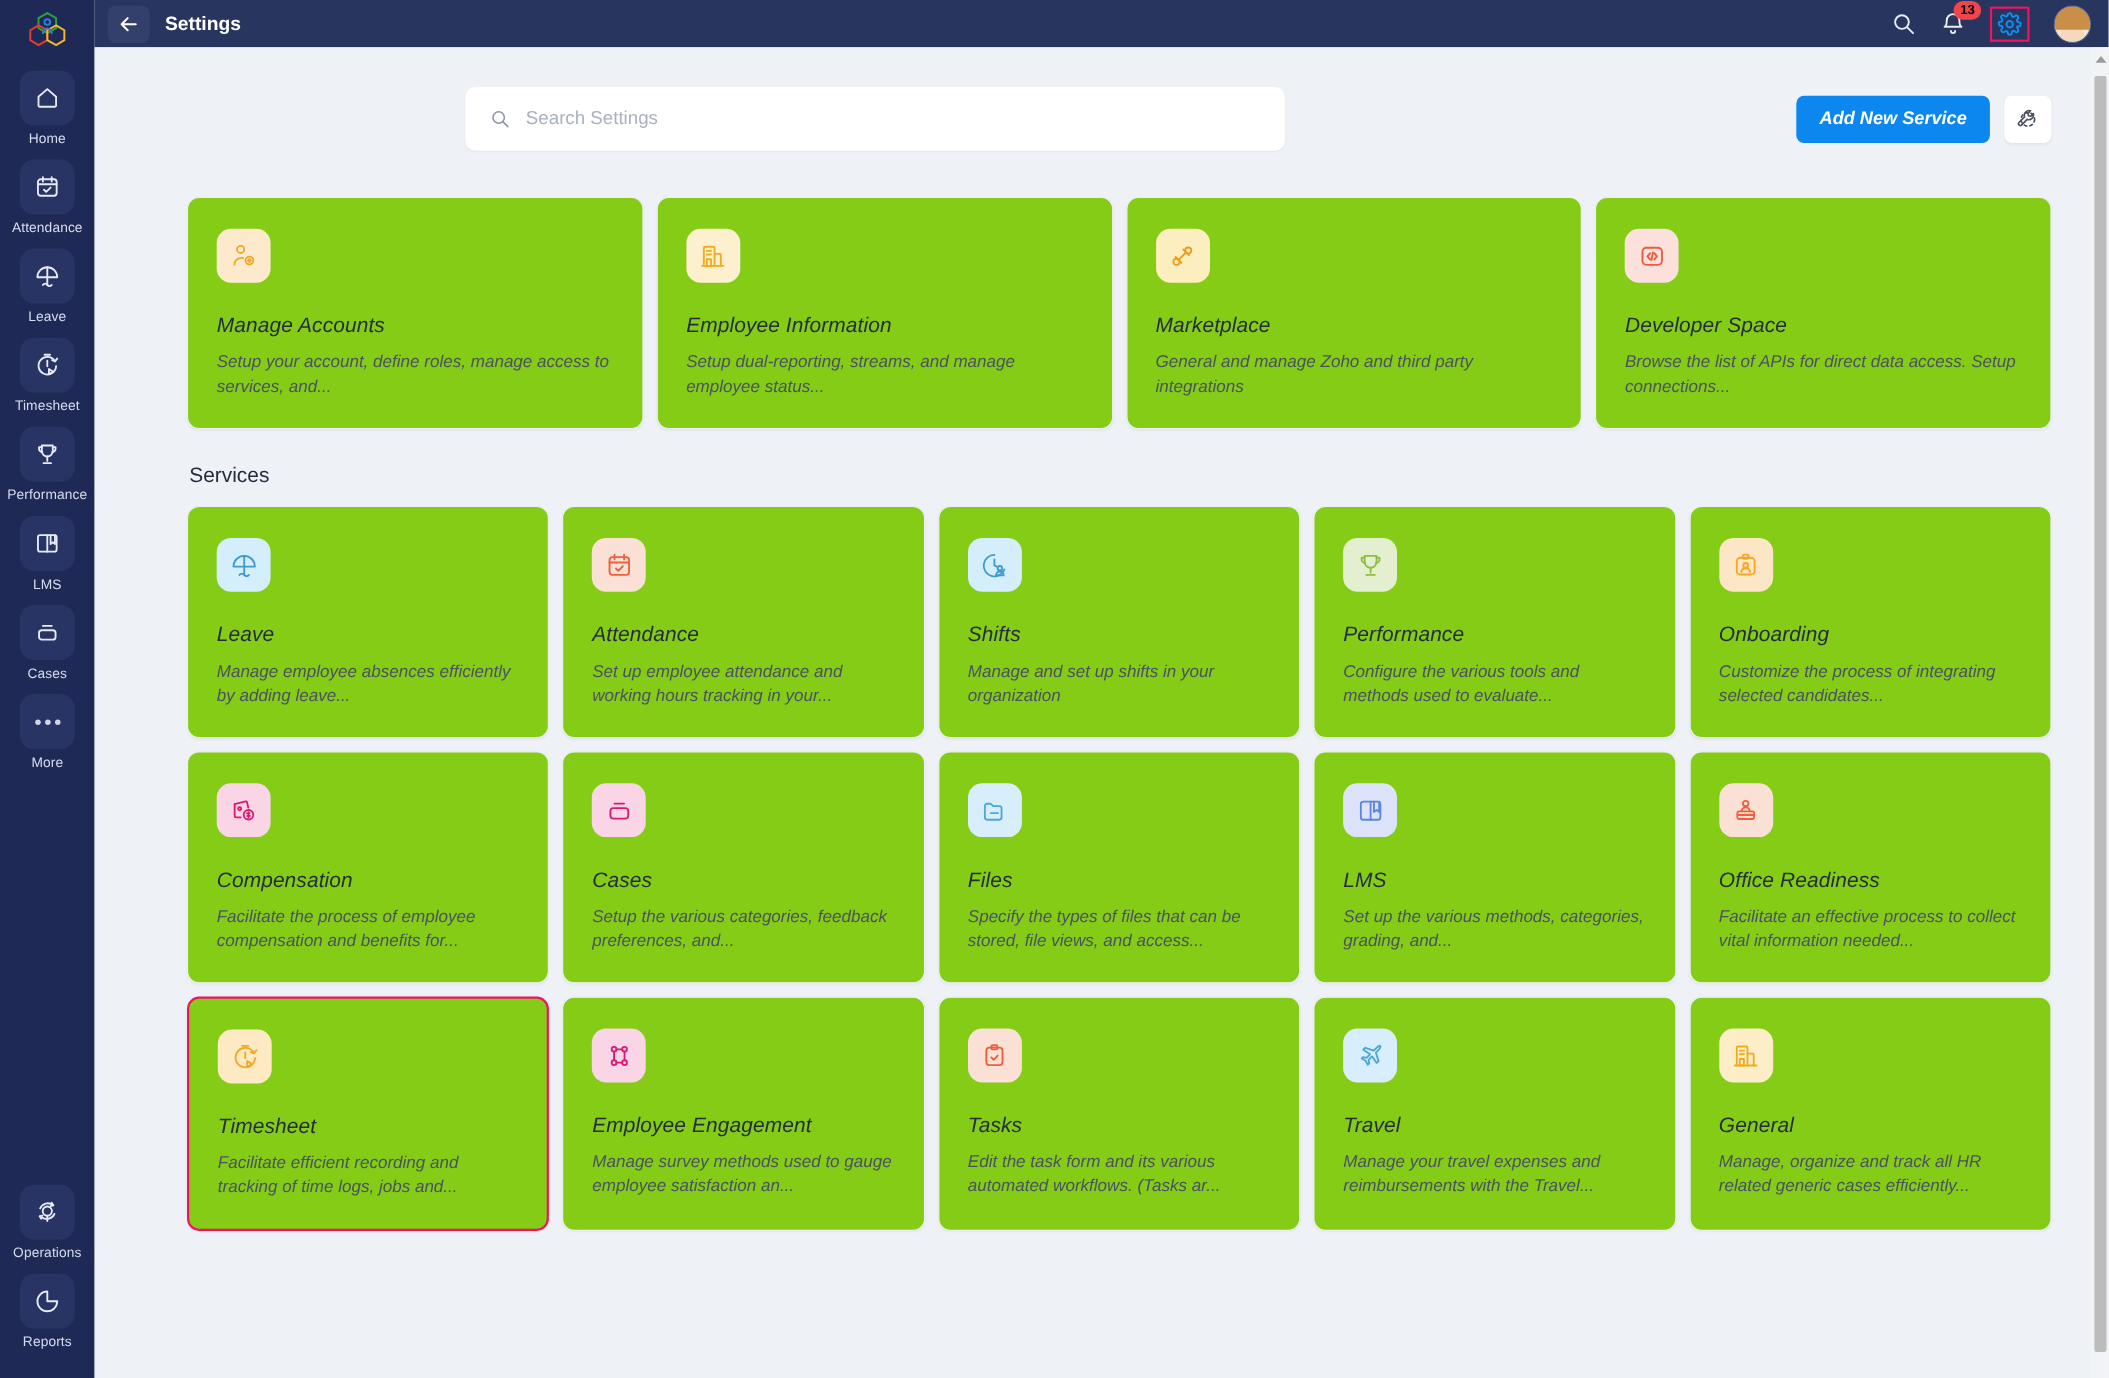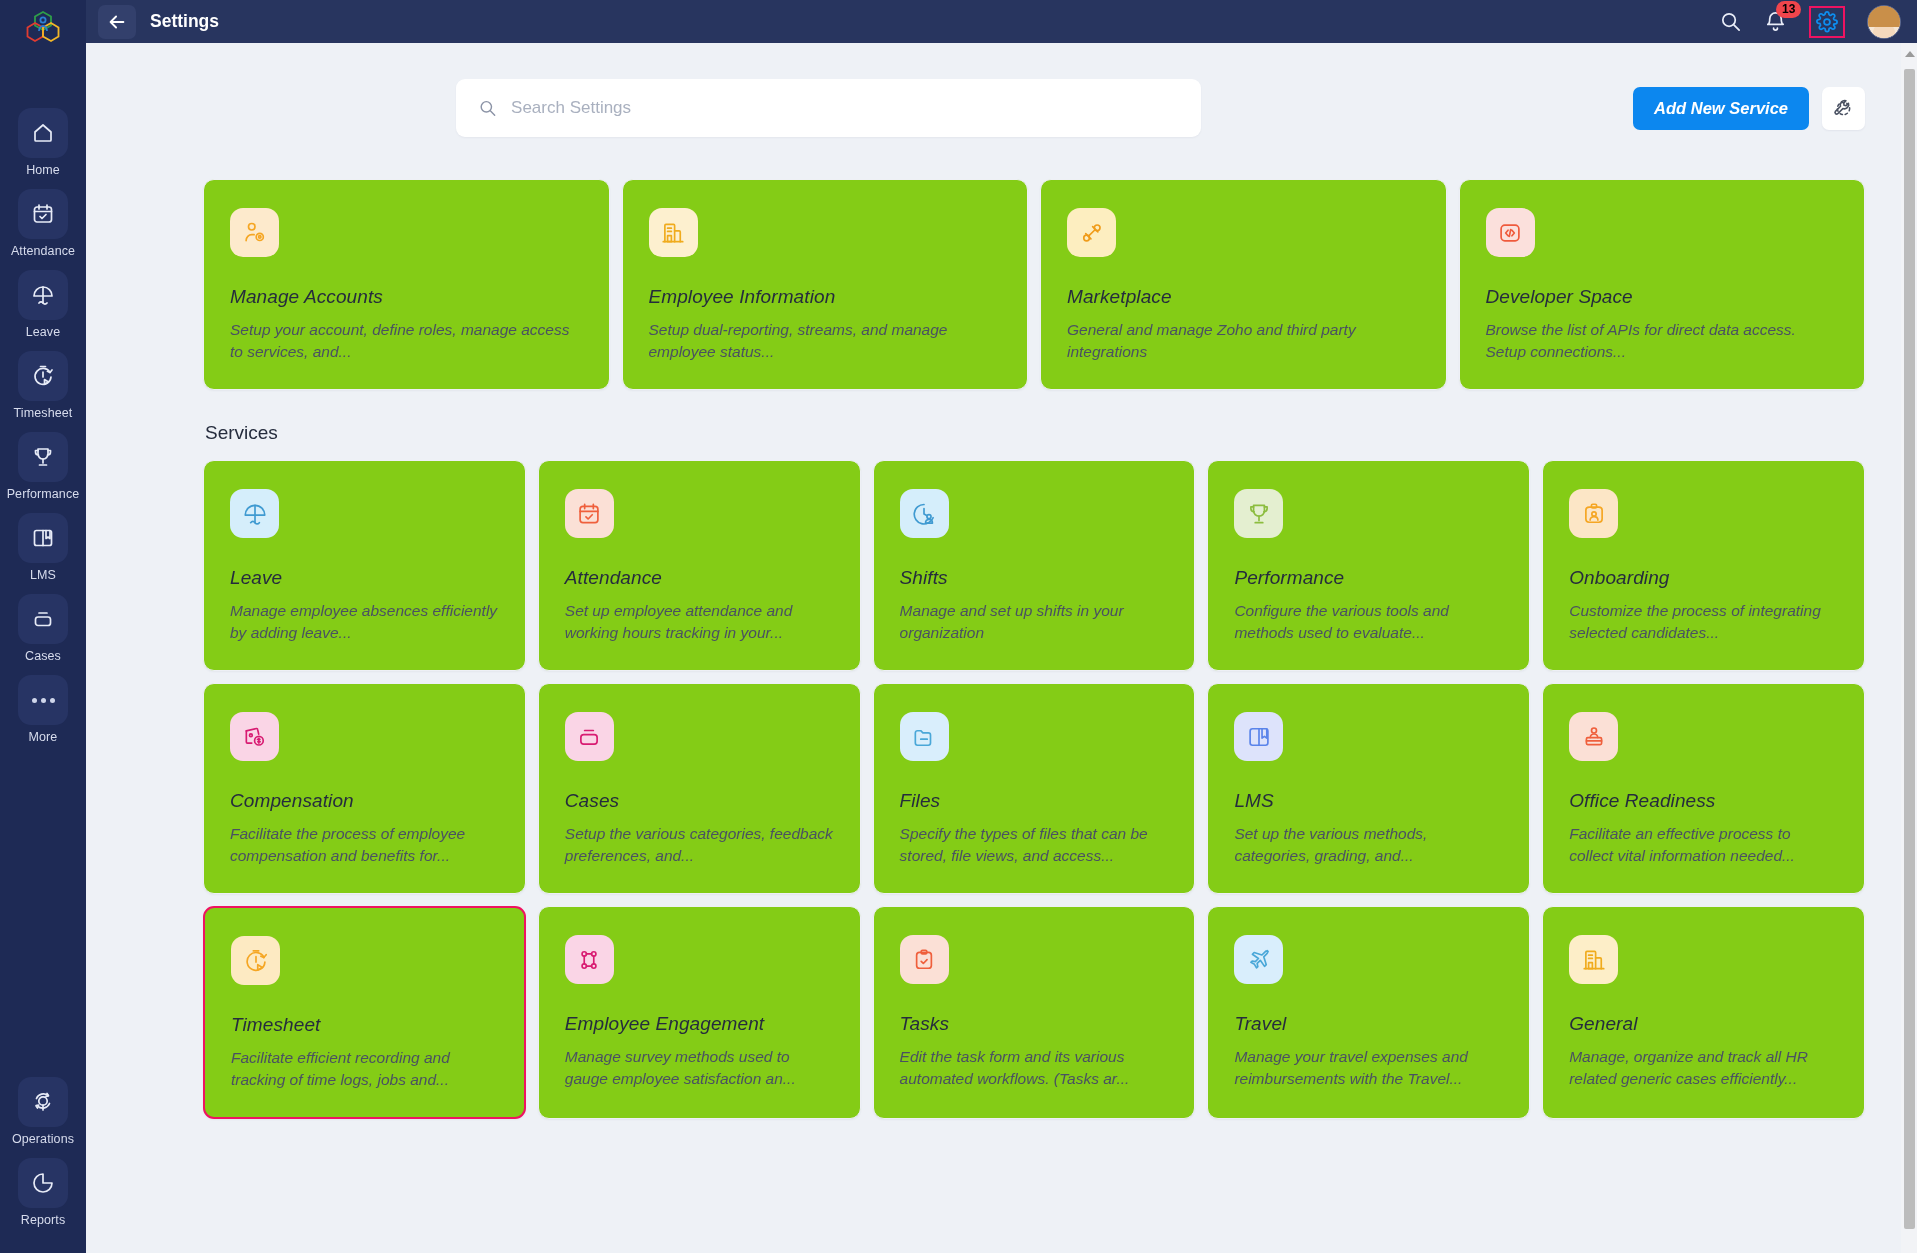--- a/index.html
+++ b/index.html
@@ -10,21 +10,20 @@
     background: #eef1f6;
   }
   .app { display: flex; width: 1917px; height: 1253px; }
 
   
   .sidebar {
     width: 86px; min-width: 86px; height: 1253px;
     background: #1e2a55;
     display: flex; flex-direction: column; align-items: center;
     position: relative;
-    gap: 44px;
   }
   .logo-wrap { height: 52px; display: flex; align-items: center; justify-content: center; width: 100%; }
   .nav-list { margin-top: 12px; width: 100%; display: flex; flex-direction: column; align-items: center; }
   .nav-item {
     width: 100%; display: flex; flex-direction: column; align-items: center;
     margin-bottom: 12px; cursor: pointer;
   }
   .nav-icon-box {
     width: 50px; height: 50px; border-radius: 13px;
     background: #273464;
@@ -74,21 +73,21 @@
   .avatar::before{
     content:""; position:absolute; left:-2px; top:-1px; width:40px; height:22px;
     background:#c98f49; border-radius:50% 50% 0 0; z-index:2;
   }
 
   
   .content {
     flex: 1; overflow: hidden; position: relative; background: #eef1f6;
     padding: 0 0 0 0;
   }
-  .content-inner { padding: 0 52px 0 117px; }
+  .content-inner { padding: 0 52px 0 84px; }
 
   .search-row { display: flex; align-items: center; padding-top: 36px; }
   .search-box {
     width: 745px; height: 58px; background: #fff; border-radius: 9px;
     display: flex; align-items: center; padding: 0 22px; margin-left: 253px;
     box-shadow: 0 1px 2px rgba(30,40,80,.05);
   }
   .search-box input {
     border: 0; outline: 0; font-size: 17px; color: #3a4256; margin-left: 14px;
     width: 100%; font-family: "Liberation Sans", sans-serif; background: transparent;

